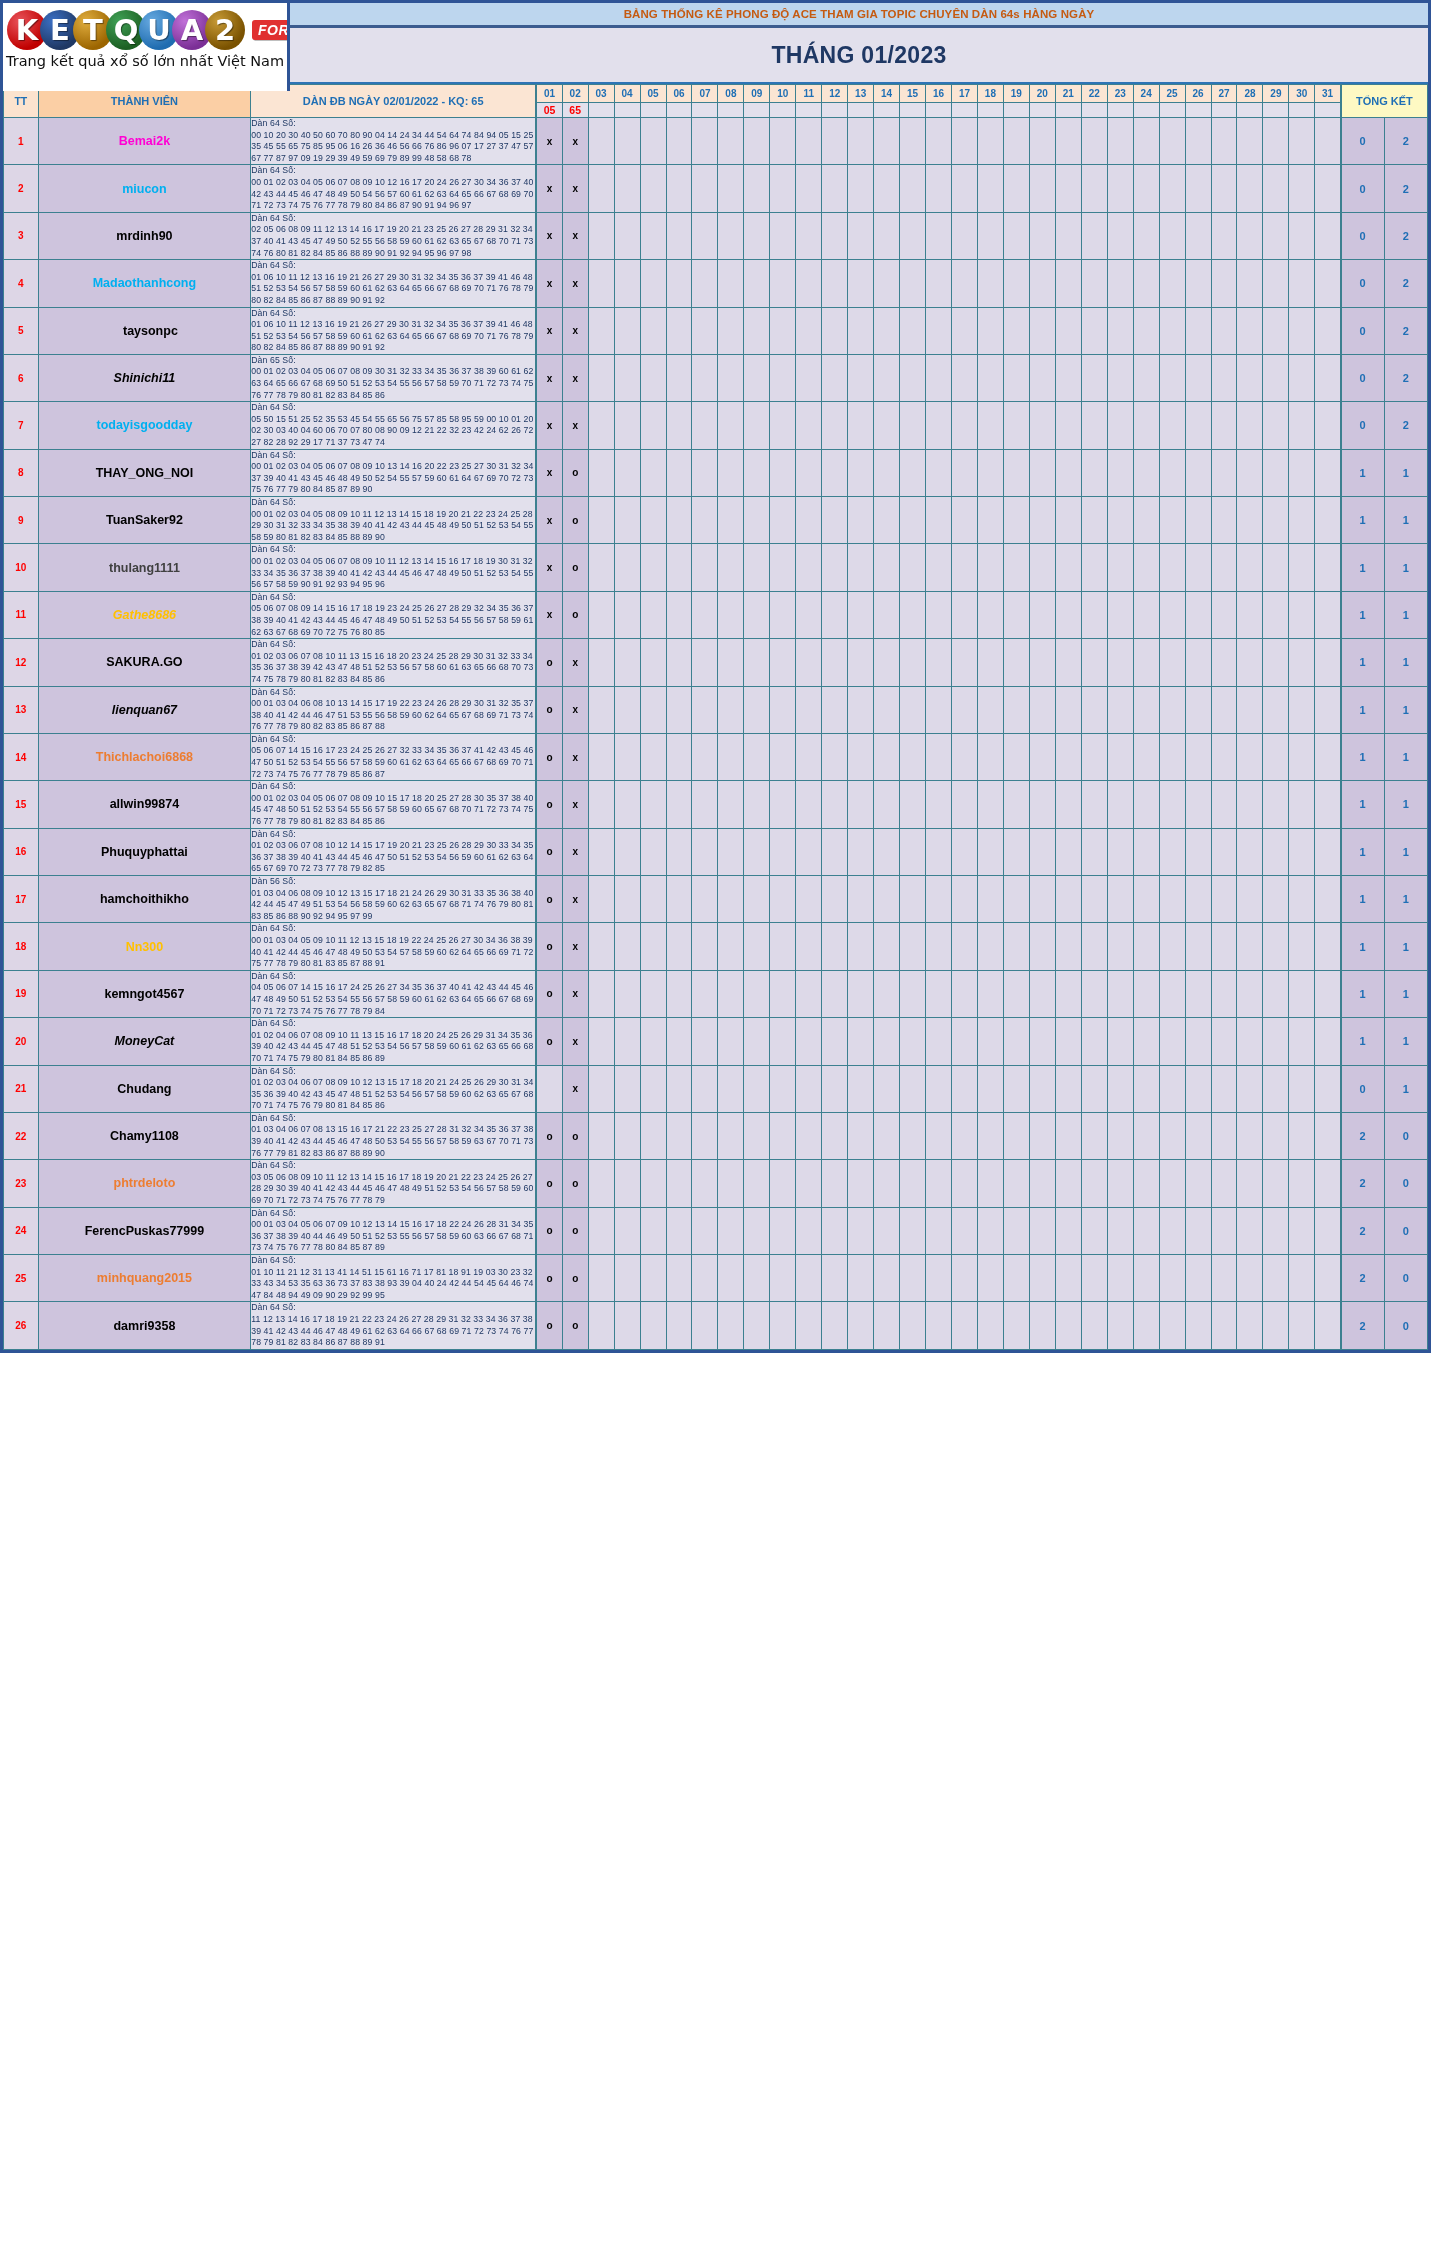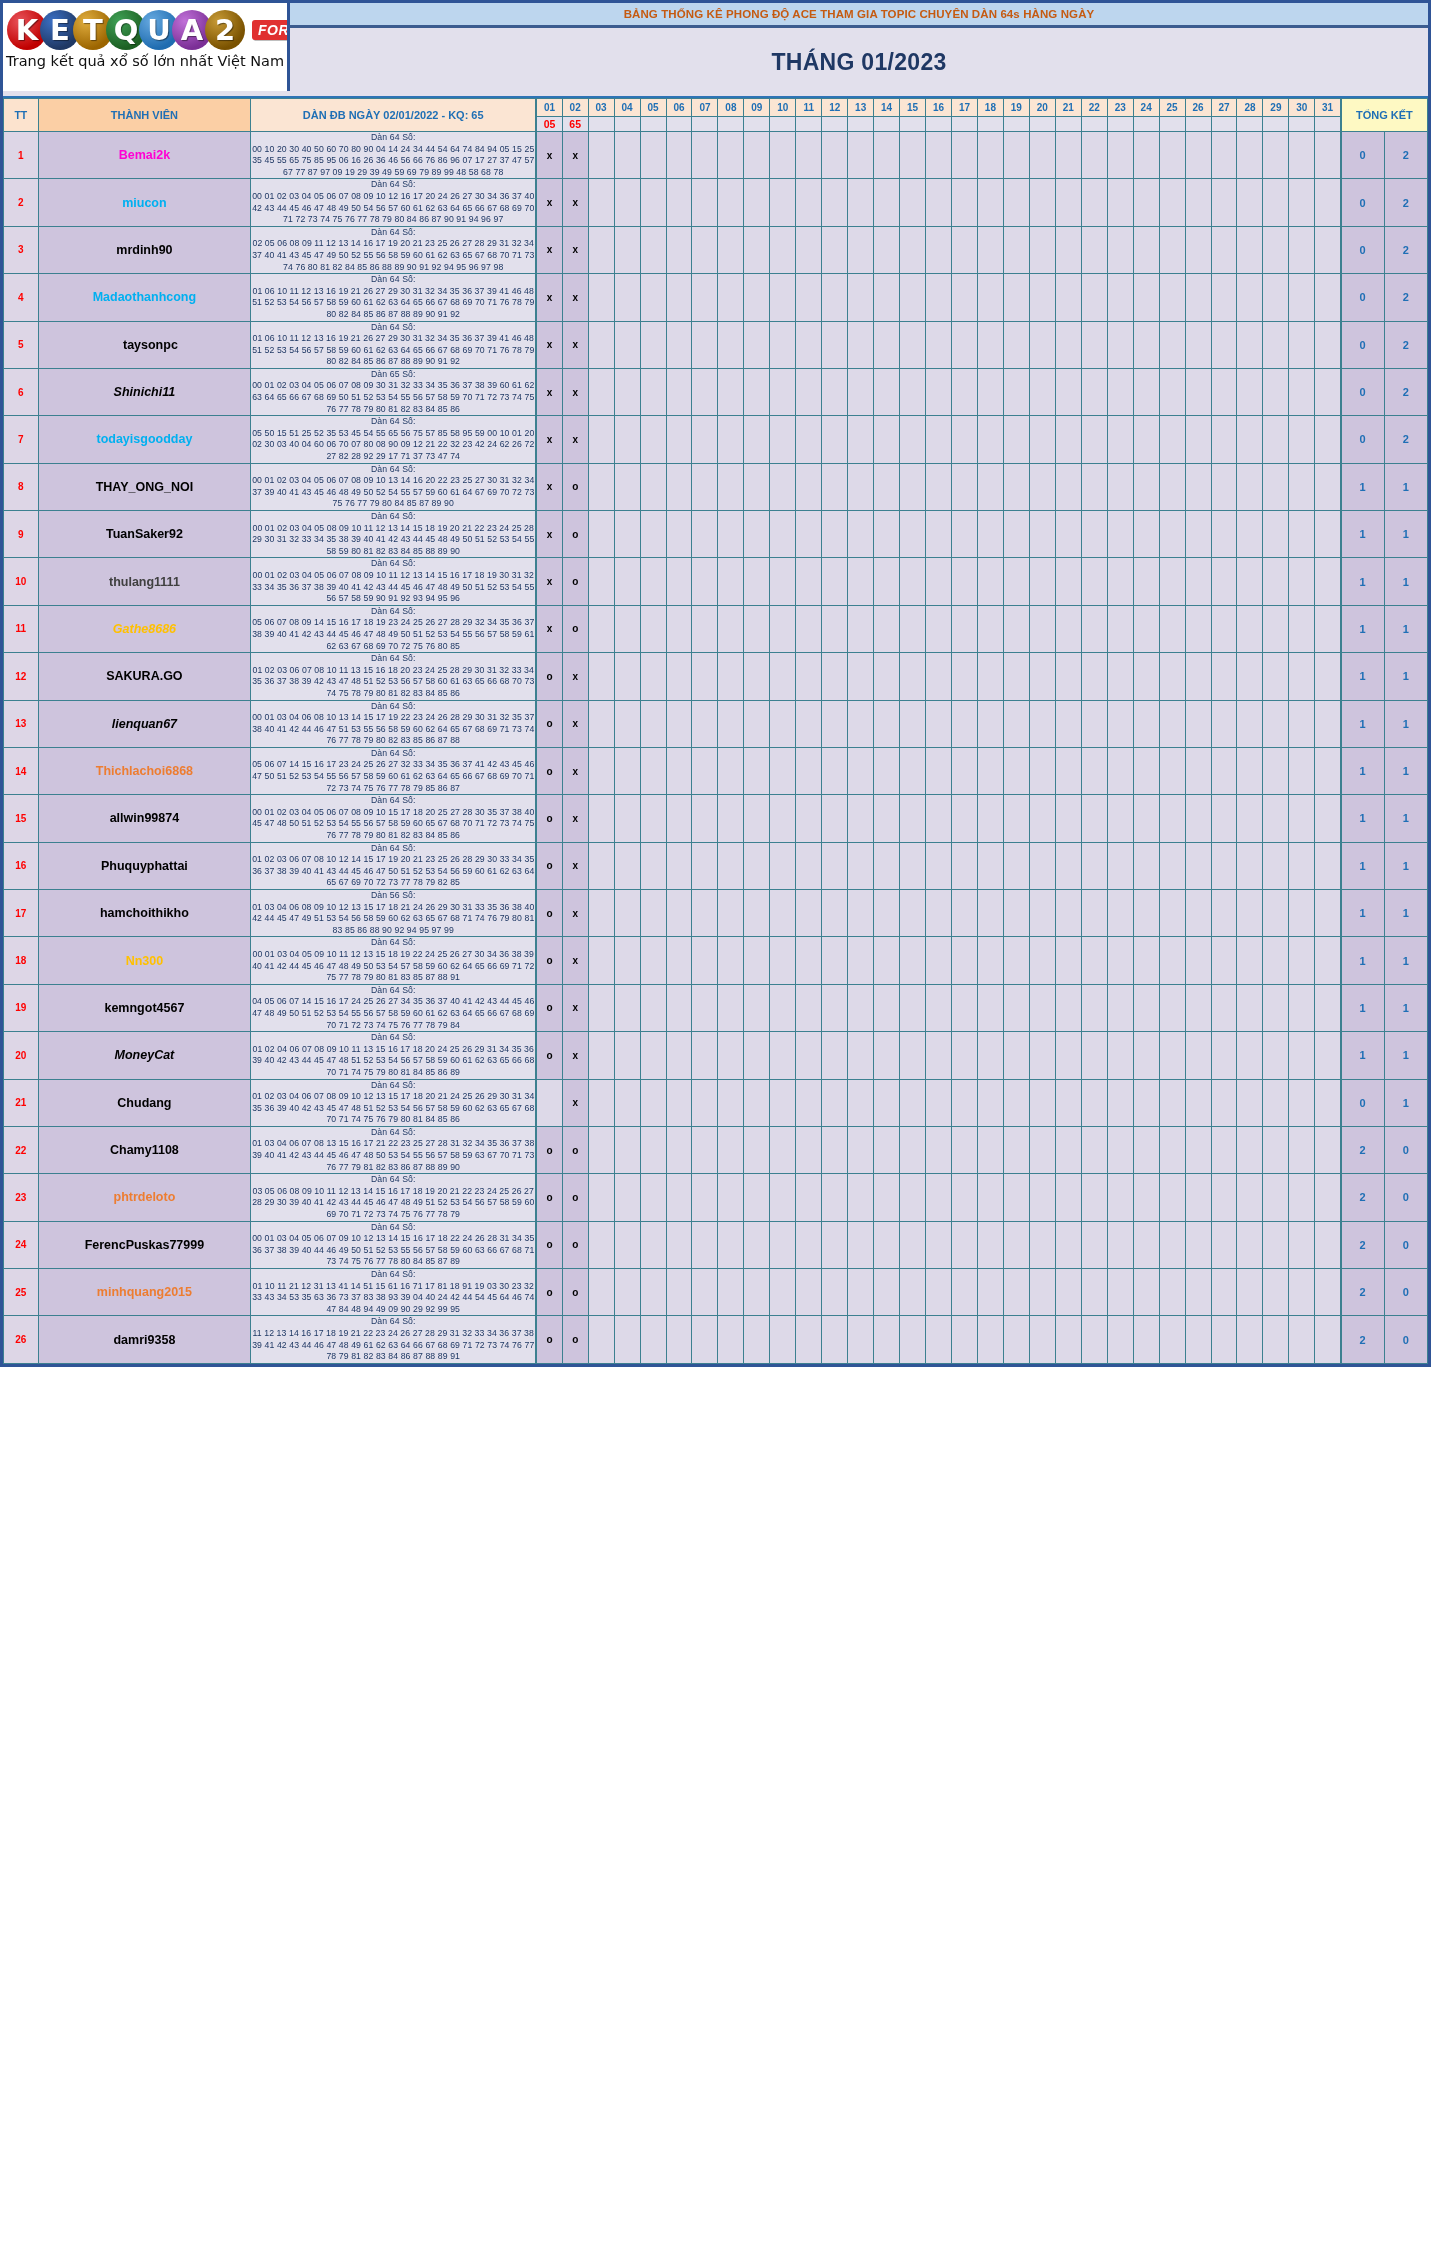--- a/index.html
+++ b/index.html
@@ -92,21 +92,21 @@
   }
   .logo-tag {
     font-size: 14.5px;
     color: #111;
     padding-left: 3px;
     white-space: nowrap;
     font-family: "DejaVu Sans", sans-serif;
   }
   
   .monthbar {
-    height: 70px;
+    height: 56px;
     background: #e2e0ec;
     display: flex;
     align-items: center;
     justify-content: center;
     border-bottom: 2px solid #2e74b5;
     padding-left: 287px;
   }
   .month-title {
     color: #1f3864;
     font-size: 23px;
@@ -162,21 +162,21 @@
     font-weight: bold;
     padding: 2px;
     word-break: break-word;
   }
   td.c-dan {
     background: #e2e0ec;
     color: #1f3864;
     font-size: 8.7px;
     line-height: 11.6px;
     padding: 1px 2px 1px 3px;
-    text-align: center;
+    text-align: left;
     letter-spacing: .1px;
     font-family: "Liberation Sans", sans-serif;
   }
   td.c-mark {
     text-align: center;
     font-size: 10px;
     font-weight: bold;
     color: #000;
     background: #cec4dd;
   }

